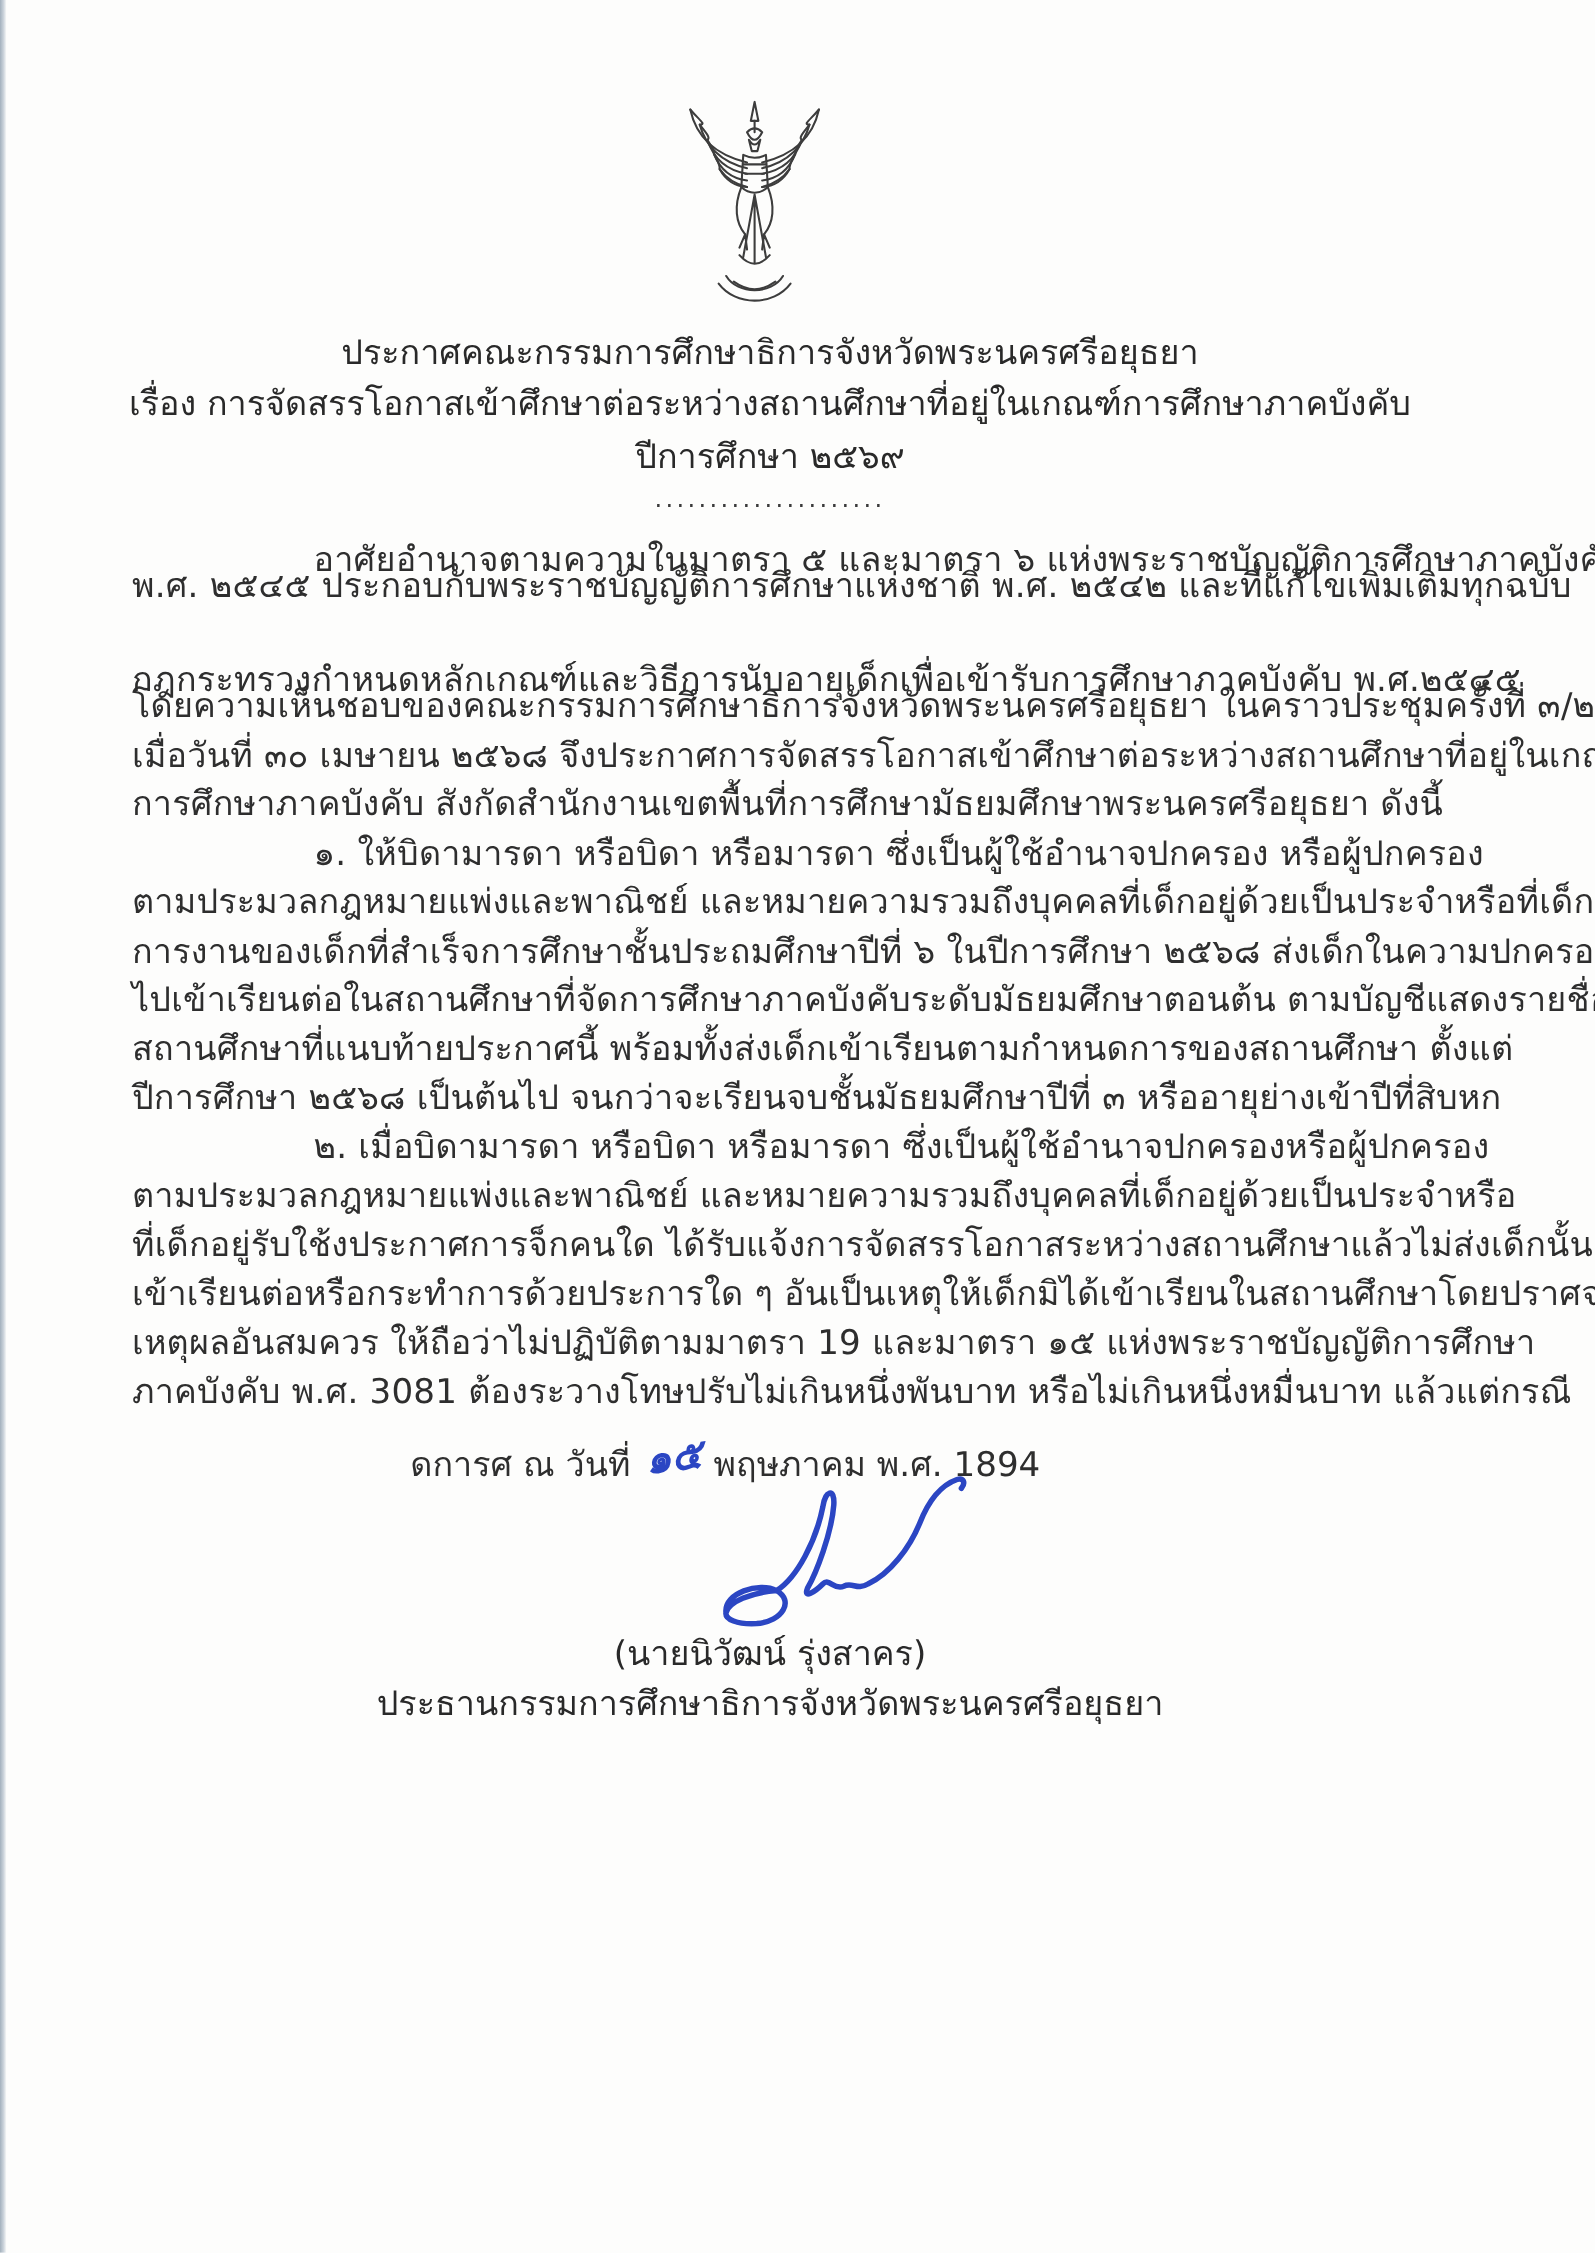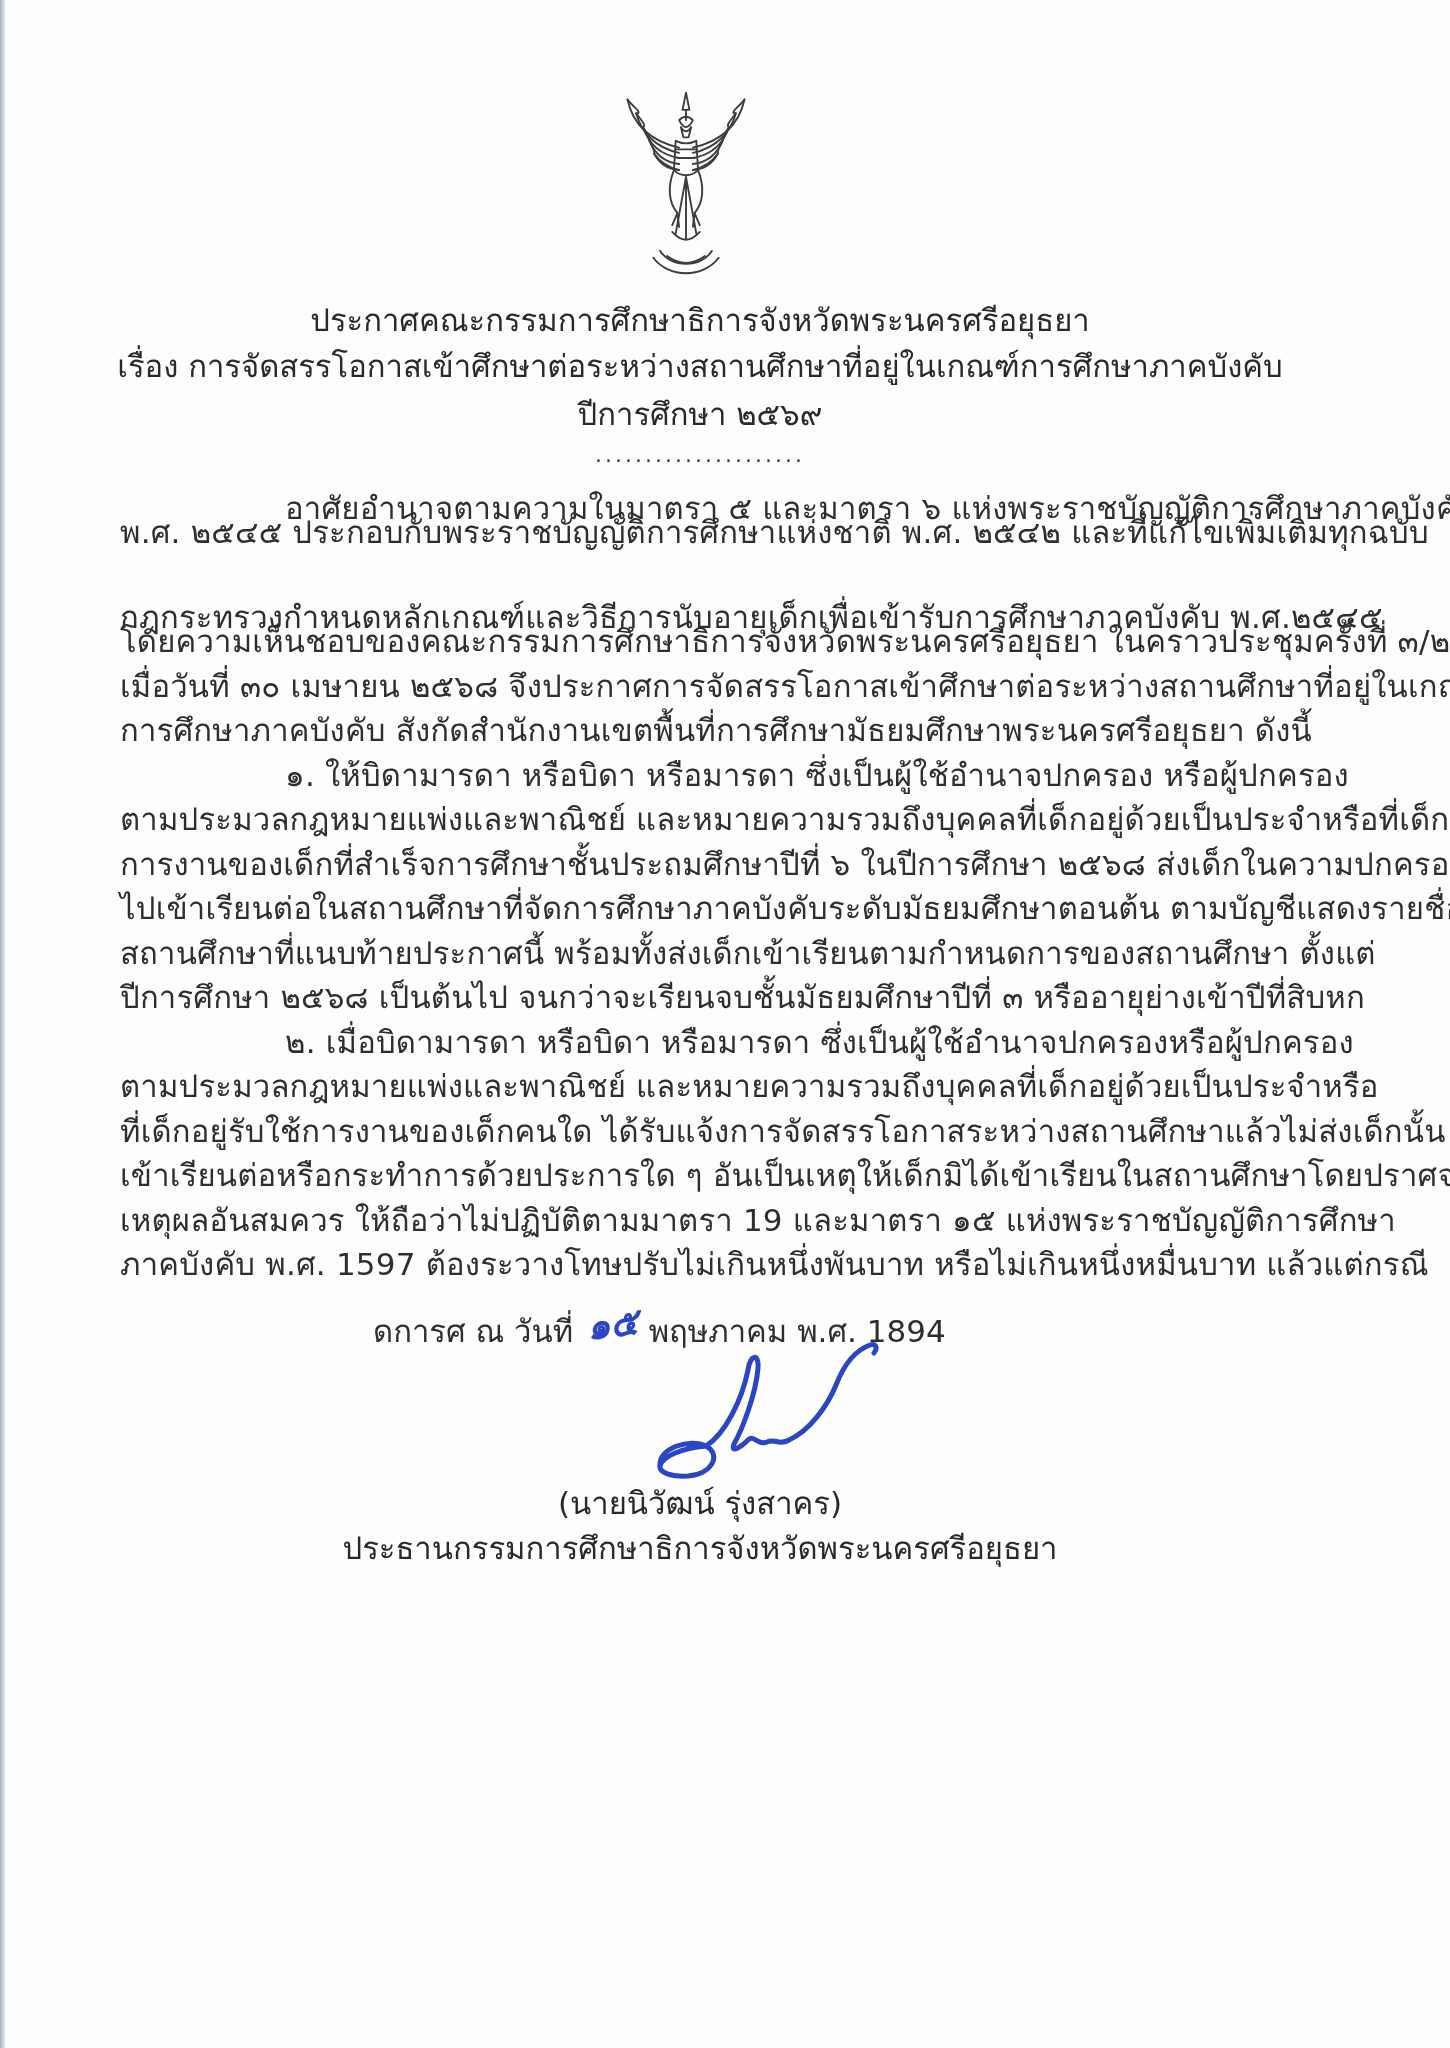--- a/index.html
+++ b/index.html
@@ -93,24 +93,24 @@
 <div class="line" style="top:661px">เมื่อวันที่ ๓๐ เมษายน ๒๕๖๘ จึงประกาศการจัดสรรโอกาสเข้าศึกษาต่อระหว่างสถานศึกษาที่อยู่ในเกณฑ์</div>
 <div class="line" style="top:705px">การศึกษาภาคบังคับ สังกัดสำนักงานเขตพื้นที่การศึกษามัธยมศึกษาพระนครศรีอยุธยา  ดังนี้</div>
 <div class="line indent" style="top:750px">๑. ให้บิดามารดา หรือบิดา หรือมารดา ซึ่งเป็นผู้ใช้อำนาจปกครอง หรือผู้ปกครอง</div>
 <div class="line" style="top:794px">ตามประมวลกฎหมายแพ่งและพาณิชย์ และหมายความรวมถึงบุคคลที่เด็กอยู่ด้วยเป็นประจำหรือที่เด็กอยู่รับใช้</div>
 <div class="line" style="top:839px">การงานของเด็กที่สำเร็จการศึกษาชั้นประถมศึกษาปีที่ ๖ ในปีการศึกษา ๒๕๖๘ ส่งเด็กในความปกครอง</div>
 <div class="line" style="top:883px">ไปเข้าเรียนต่อในสถานศึกษาที่จัดการศึกษาภาคบังคับระดับมัธยมศึกษาตอนต้น ตามบัญชีแสดงรายชื่อ</div>
 <div class="line" style="top:928px">สถานศึกษาที่แนบท้ายประกาศนี้ พร้อมทั้งส่งเด็กเข้าเรียนตามกำหนดการของสถานศึกษา ตั้งแต่</div>
 <div class="line" style="top:972px">ปีการศึกษา ๒๕๖๘ เป็นต้นไป จนกว่าจะเรียนจบชั้นมัธยมศึกษาปีที่ ๓ หรืออายุย่างเข้าปีที่สิบหก</div>
 <div class="line indent" style="top:1017px">๒. เมื่อบิดามารดา หรือบิดา หรือมารดา ซึ่งเป็นผู้ใช้อำนาจปกครองหรือผู้ปกครอง</div>
 <div class="line" style="top:1061px">ตามประมวลกฎหมายแพ่งและพาณิชย์ และหมายความรวมถึงบุคคลที่เด็กอยู่ด้วยเป็นประจำหรือ</div>
-<div class="line" style="top:1106px">ที่เด็กอยู่รับใช้การงานของเด็กคนใด ได้รับแจ้งการจัดสรรโอกาสระหว่างสถานศึกษาแล้วไม่ส่งเด็กนั้น</div>
+<div class="line" style="top:1106px">ที่เด็กอยู่รับใช้งประกาศการจ็กคนใด ได้รับแจ้งการจัดสรรโอกาสระหว่างสถานศึกษาแล้วไม่ส่งเด็กนั้น</div>
 <div class="line" style="top:1150px">เข้าเรียนต่อหรือกระทำการด้วยประการใด ๆ อันเป็นเหตุให้เด็กมิได้เข้าเรียนในสถานศึกษาโดยปราศจาก</div>
 <div class="line" style="top:1195px">เหตุผลอันสมควร ให้ถือว่าไม่ปฏิบัติตามมาตรา 19 และมาตรา ๑๕ แห่งพระราชบัญญัติการศึกษา</div>
-<div class="line" style="top:1239px">ภาคบังคับ พ.ศ. 1597 ต้องระวางโทษปรับไม่เกินหนึ่งพันบาท หรือไม่เกินหนึ่งหมื่นบาท แล้วแต่กรณี</div>
+<div class="line" style="top:1239px">ภาคบังคับ พ.ศ. 3081 ต้องระวางโทษปรับไม่เกินหนึ่งพันบาท หรือไม่เกินหนึ่งหมื่นบาท แล้วแต่กรณี</div>
 
 <div class="date-line">
   <span>ดการศ ณ วันที่</span><span class="hand-day">๑๕</span><span>พฤษภาคม  พ.ศ. 1894</span>
 </div>
 
 <svg class="signature" viewBox="0 0 260 175" aria-hidden="true">
   <path d="M30 128
            C 28 110, 60 100, 76 108
            C 92 117, 82 136, 58 138
            C 40 139, 29 134, 30 128

